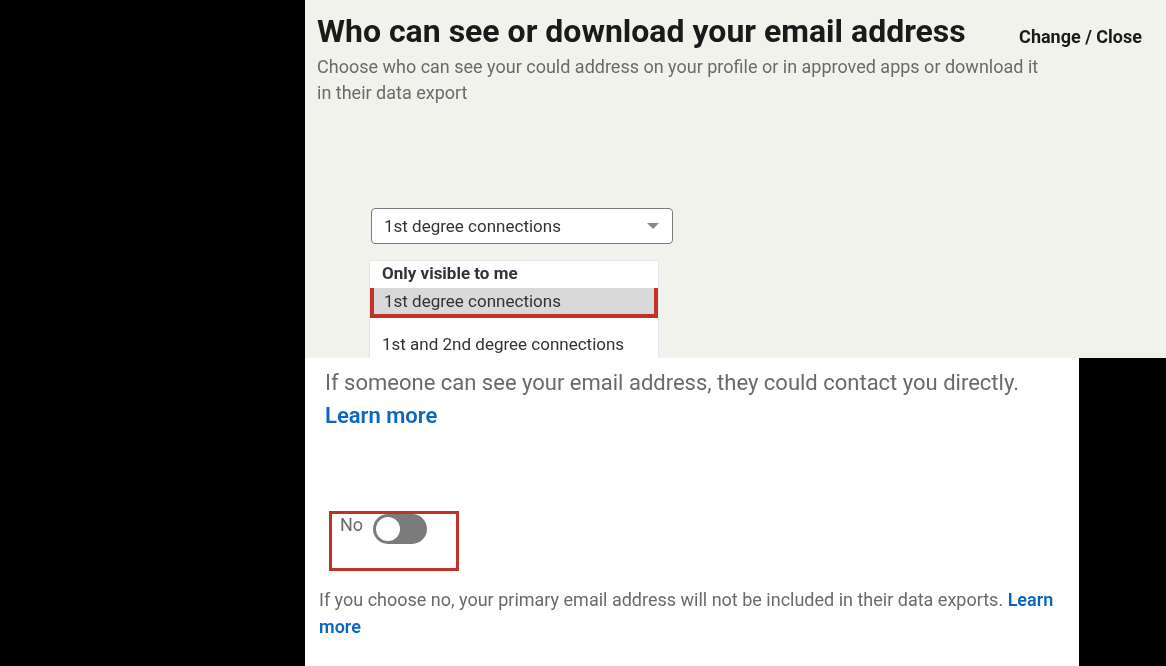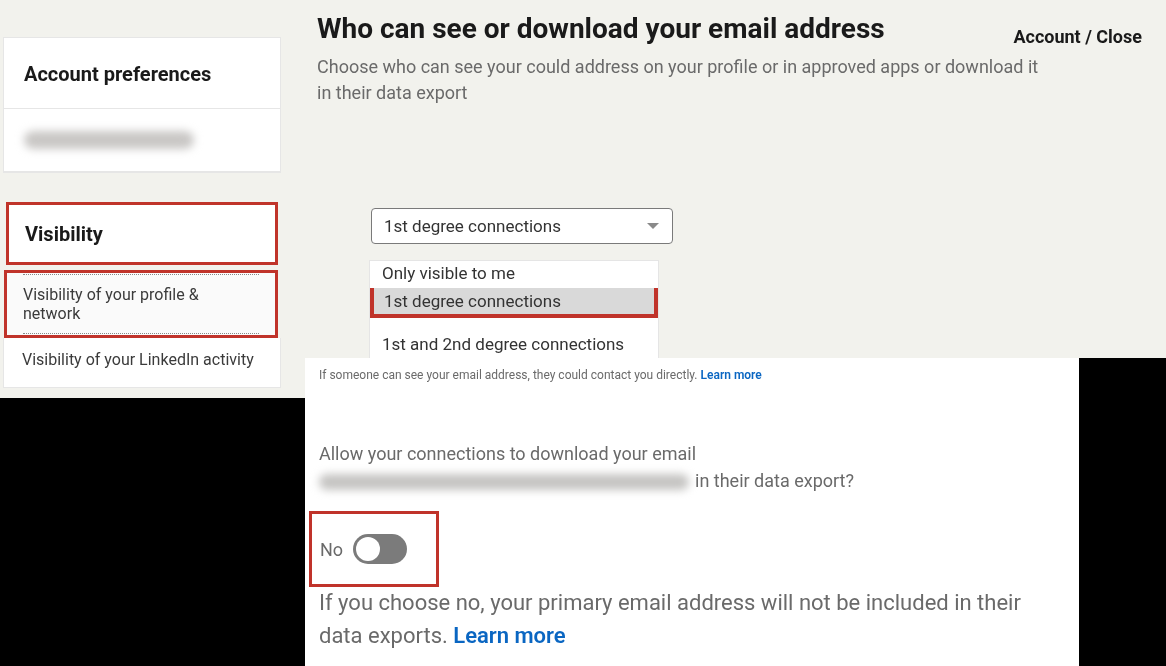--- a/index.html
+++ b/index.html
@@ -26,73 +26,60 @@
     font-size:16px; color:#3b3b3b;
   }
   .profile-network-inner { border-top:1px dotted #888; border-bottom:1px dotted #888; width:100%; padding:10px 0; }
   .activity-item {
     position:absolute; left:3px; top:338px; width:278px; padding:12px 18px 18px;
     background:#fff; font-size:16px; color:#3b3b3b; border:1px solid #e6e6e6; border-top:none;
   }
 
   
   .main-top { position:absolute; left:305px; top:0; width:861px; height:358px; background:#f2f2ed; }
-  .page-title { position:absolute; left:12px; top:12px; font-size:28px; font-weight:700; color:#1a1a1a; }
+  .page-title { position:absolute; left:12px; top:12px; font-size:32px; font-weight:700; color:#1a1a1a; }
   .change-close { position:absolute; right:24px; top:26px; font-size:18px; font-weight:700; color:#1a1a1a; cursor:pointer; }
   .subtitle { position:absolute; left:12px; top:54px; width:732px; font-size:18px; color:#6a6a6a; line-height:1.45; }
 
   .who-line { position:absolute; left:66px; top:132px; width:720px; font-size:18px; color:#6a6a6a; line-height:1.5; }
   .who-line .blur-inline { display:inline-block; width:370px; height:16px; background:#c5c4c2; border-radius:8px; filter:blur(4px); vertical-align:middle; margin:0 4px; }
 
   .select { position:absolute; left:66px; top:208px; width:302px; height:36px; border:1px solid #7a7a7a; border-radius:4px; background:#fff; display:flex; align-items:center; padding:0 12px; font-size:17px; color:#333; cursor:pointer; }
   .select .chev { margin-left:auto; }
   .chev svg { display:block; }
 
   .dropdown { position:absolute; left:64px; top:260px; width:290px; background:#fff; border:1px solid rgba(0,0,0,0.1); }
-  .dropdown .opt-visible { padding:2px 12px 4px; font-size:17px; color:#333; border-bottom:1px solid transparent;}
+  .dropdown .opt-visible { padding:2px 12px 4px; font-size:17px; color:#333; border-bottom:1px solid transparent;font-weight:bold;}
   .opt-hl { background:#d9d9d9; border:4px solid #c0332a; border-top-width:0; padding:3px 10px 3px; font-size:17px; color:#333; }
   .dropdown .opt { padding:16px 12px; font-size:17px; color:#333; }
 
   
   .main-bottom { position:absolute; left:305px; top:358px; width:774px; height:308px; background:#fff; }
-  .info1 { position:absolute; left:14px; top:8px; width:740px; font-size:12px; color:#6a6a6a; line-height:1.5; }
+  .info1 { position:absolute; left:20px; top:8px; width:740px; font-size:22px; color:#6a6a6a; line-height:1.5; }
   .link { color:#0a66c2; font-weight:600; cursor:pointer; }
 
   .allow-text { position:absolute; left:14px; top:82px; width:740px; font-size:18px; color:#6a6a6a; line-height:1.5; }
   .allow-text .blur-inline2 { display:inline-block; width:370px; height:16px; background:#c5c4c2; border-radius:8px; filter:blur(4px); vertical-align:middle; margin-right:6px;}
 
-  .toggle-wrap { position:absolute; left:4px; top:153px; width:130px; height:76px; border:3px solid #c0332a; display:flex; align-items:center; padding:0 8px; gap:10px;}
+  .toggle-wrap { position:absolute; left:24px; top:153px; width:130px; height:60px; border:3px solid #c0332a; display:flex; align-items:flex-start; padding:0 8px; gap:10px;}
   .toggle-label { font-size:18px; color:#6a6a6a; }
   .toggle { width:54px; height:30px; border-radius:15px; background:#7b7b7b; position:relative; cursor:pointer; }
   .toggle .knob { position:absolute; left:3px; top:3px; width:24px; height:24px; background:#fff; border-radius:50%; }
 
-  .info2 { position:absolute; left:14px; top:228px; width:740px; font-size:22px; color:#6a6a6a; line-height:1.5; }
+  .info2 { position:absolute; left:14px; top:228px; width:740px; font-size:18px; color:#6a6a6a; line-height:1.5; }
 </style>
 </head>
 <body>
 
 <div class="canvas">
 
-  <div class="sidebar">
-    <div class="card">
-      <div class="card-header">Account preferences</div>
-      <div class="card-blur">
-        <div class="blur-blob"></div>
-      </div>
-    </div>
-    <div class="visibility-header">Visibility</div>
-    <div class="profile-network">
-      <div class="profile-network-inner">Visibility of your profile &amp; network</div>
-    </div>
-    <div class="activity-item">Visibility of your LinkedIn activity</div>
-  </div>
 
   <div class="main-top">
     <div class="page-title">Who can see or download your email address</div>
-    <div class="change-close">Account / Close</div>
+    <div class="change-close">Change / Close</div>
     <div class="subtitle">Choose who can see your could address on your profile or in approved apps or download it in their data export</div>
 
 
     <div class="select">
       <span>1st degree connections</span>
       <span class="chev">
         <svg width="14" height="14" viewBox="0 0 14 14">
             <path d="M1 4 L7 10 L13 4 Z" fill="#8a8a8a"></path>
           </svg>
       </span>
@@ -104,26 +91,20 @@
       <div class="opt">1st and 2nd degree connections</div>
       <div class="opt">Learn on LinkedIn</div>
     </div>
   </div>
 
   <div class="main-bottom">
     <div class="info1">
       <span>If someone can see your email address, they could contact you directly. </span><span class="link">Learn more</span>
     </div>
 
-    <div class="allow-text">
-      <div>Allow your connections to download your email</div>
-      <div>
-        <span class="blur-inline2"></span><span>in their data export?</span>
-      </div>
-    </div>
 
     <div class="toggle-wrap">
       <span class="toggle-label">No</span>
       <div class="toggle">
         <div class="knob"></div>
       </div>
     </div>
 
     <div class="info2">
       <span>If you choose no, your primary email address will not be included in their data exports. </span><span class="link">Learn more</span>

